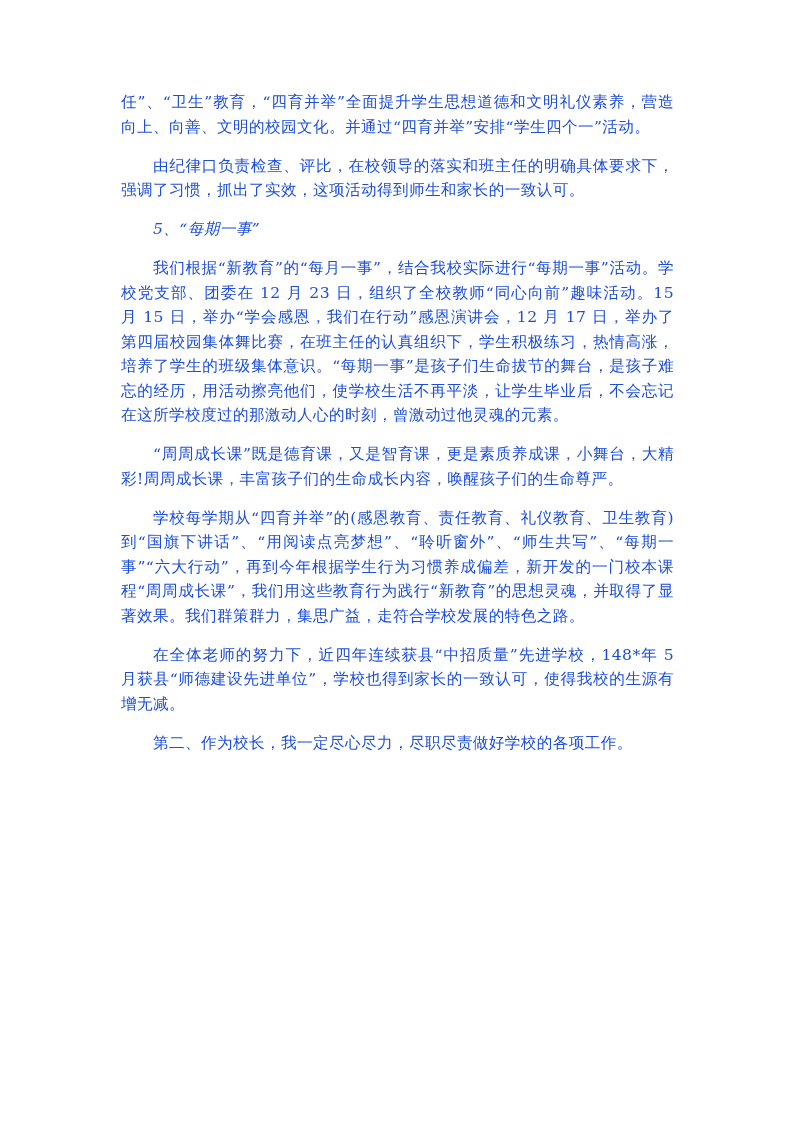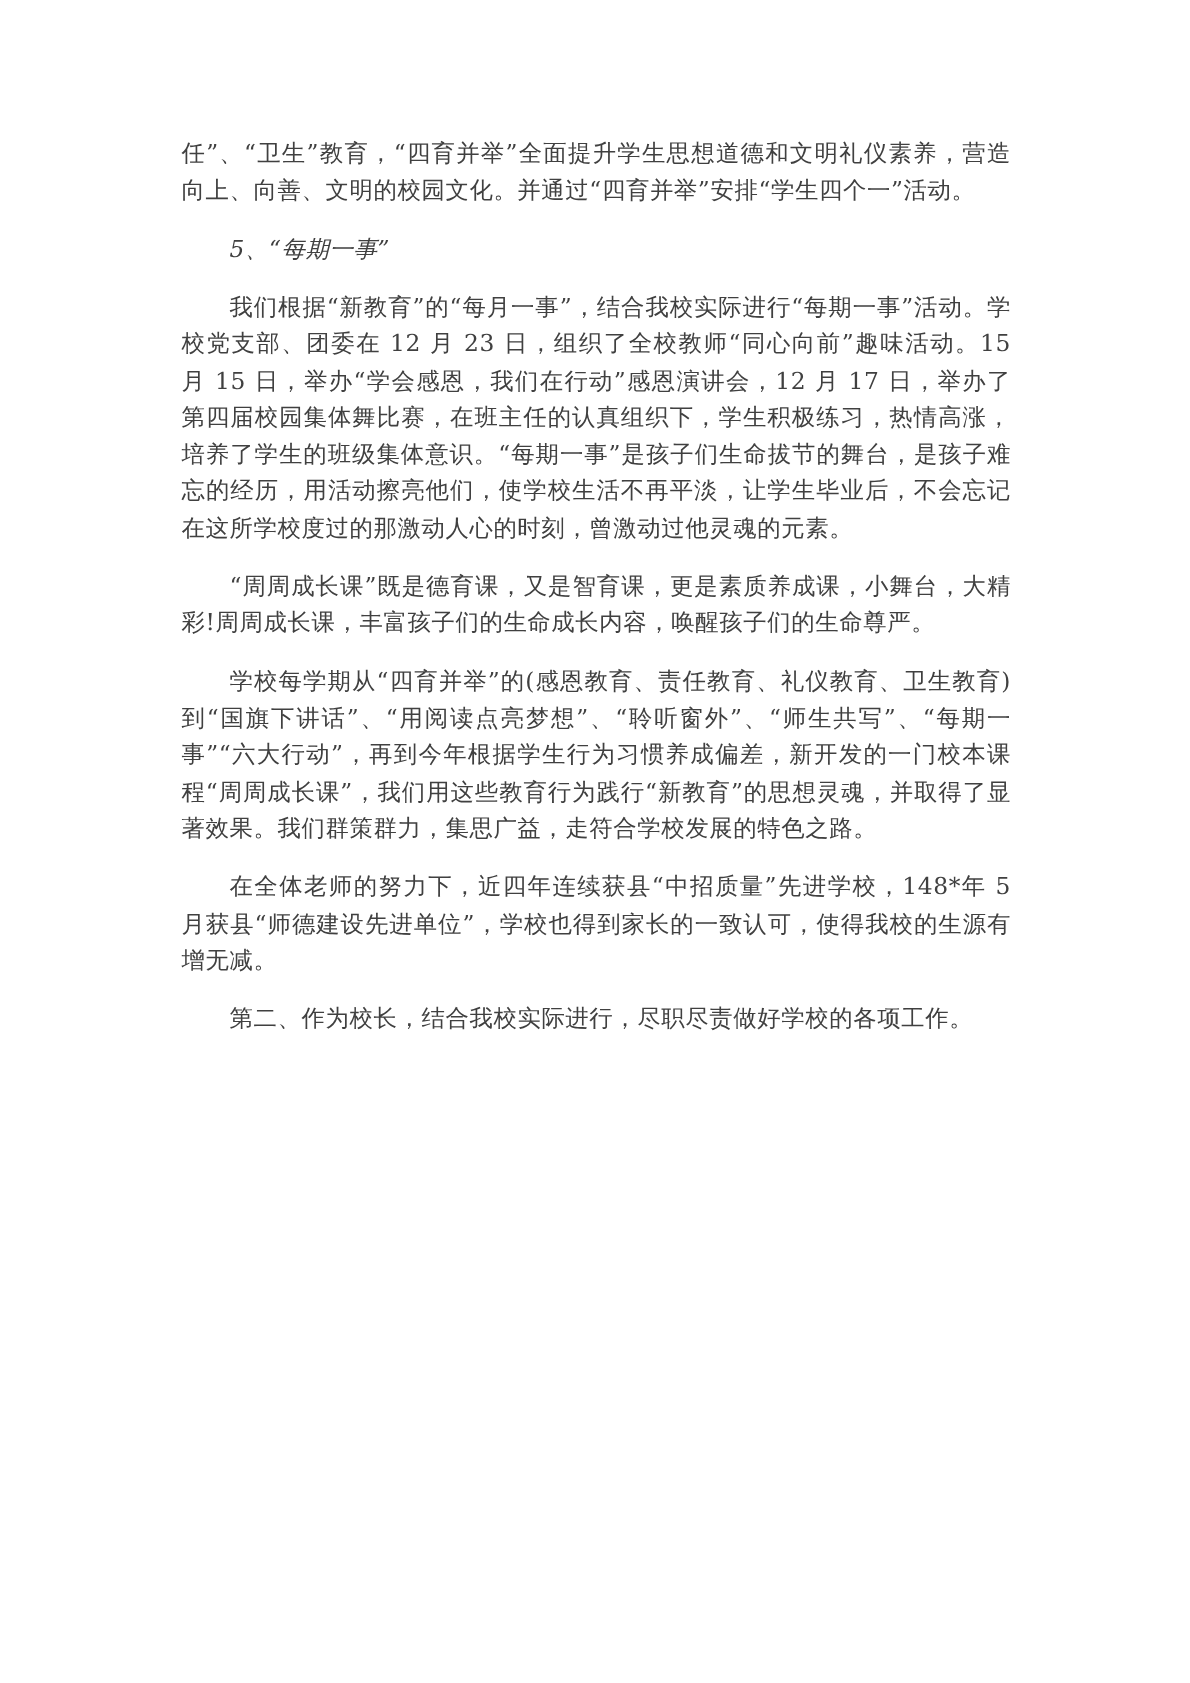--- a/index.html
+++ b/index.html
@@ -14,40 +14,41 @@
     overflow: hidden;
   }
   .page {
     position: absolute;
     left: 121px;
     top: 90px;
     width: 553px;
     font-family: "DejaVu Serif", "Liberation Serif", serif;
     font-size: 15.6px;
     line-height: 24.5px;
-    color: #404040;
+    color: #1d4ed8;
     letter-spacing: 0.4px;
   }
   .para {
     margin: 0 0 14.5px 0;
     text-indent: 32px;
     text-align: justify;
     text-justify: inter-character;
     word-break: break-all;
   }
   .heading {
     margin: 0 0 14.5px 0;
     text-indent: 32px;
     font-style: italic;
   }
 </style>
 </head>
 <body>
 
 <div class="page">
   <p class="para" style="text-indent:0">任”、“卫生”教育，“四育并举”全面提升学生思想道德和文明礼仪素养，营造向上、向善、文明的校园文化。并通过“四育并举”安排“学生四个一”活动。</p>
+  <p class="para">由纪律口负责检查、评比，在校领导的落实和班主任的明确具体要求下，强调了习惯，抓出了实效，这项活动得到师生和家长的一致认可。</p>
   <p class="heading">5、“每期一事”</p>
   <p class="para">我们根据“新教育”的“每月一事”，结合我校实际进行“每期一事”活动。学校党支部、团委在 12 月 23 日，组织了全校教师“同心向前”趣味活动。15 月 15 日，举办“学会感恩，我们在行动”感恩演讲会，12 月 17 日，举办了第四届校园集体舞比赛，在班主任的认真组织下，学生积极练习，热情高涨，培养了学生的班级集体意识。“每期一事”是孩子们生命拔节的舞台，是孩子难忘的经历，用活动擦亮他们，使学校生活不再平淡，让学生毕业后，不会忘记在这所学校度过的那激动人心的时刻，曾激动过他灵魂的元素。</p>
   <p class="para">“周周成长课”既是德育课，又是智育课，更是素质养成课，小舞台，大精彩!周周成长课，丰富孩子们的生命成长内容，唤醒孩子们的生命尊严。</p>
   <p class="para">学校每学期从“四育并举”的(感恩教育、责任教育、礼仪教育、卫生教育)到“国旗下讲话”、“用阅读点亮梦想”、“聆听窗外”、“师生共写”、“每期一事”“六大行动”，再到今年根据学生行为习惯养成偏差，新开发的一门校本课程“周周成长课”，我们用这些教育行为践行“新教育”的思想灵魂，并取得了显著效果。我们群策群力，集思广益，走符合学校发展的特色之路。</p>
   <p class="para">在全体老师的努力下，近四年连续获县“中招质量”先进学校，148*年 5 月获县“师德建设先进单位”，学校也得到家长的一致认可，使得我校的生源有增无减。</p>
-  <p class="para">第二、作为校长，结合我校实际进行，尽职尽责做好学校的各项工作。</p>
+  <p class="para">第二、作为校长，我一定尽心尽力，尽职尽责做好学校的各项工作。</p>
 </div>
 
 </body></html>

